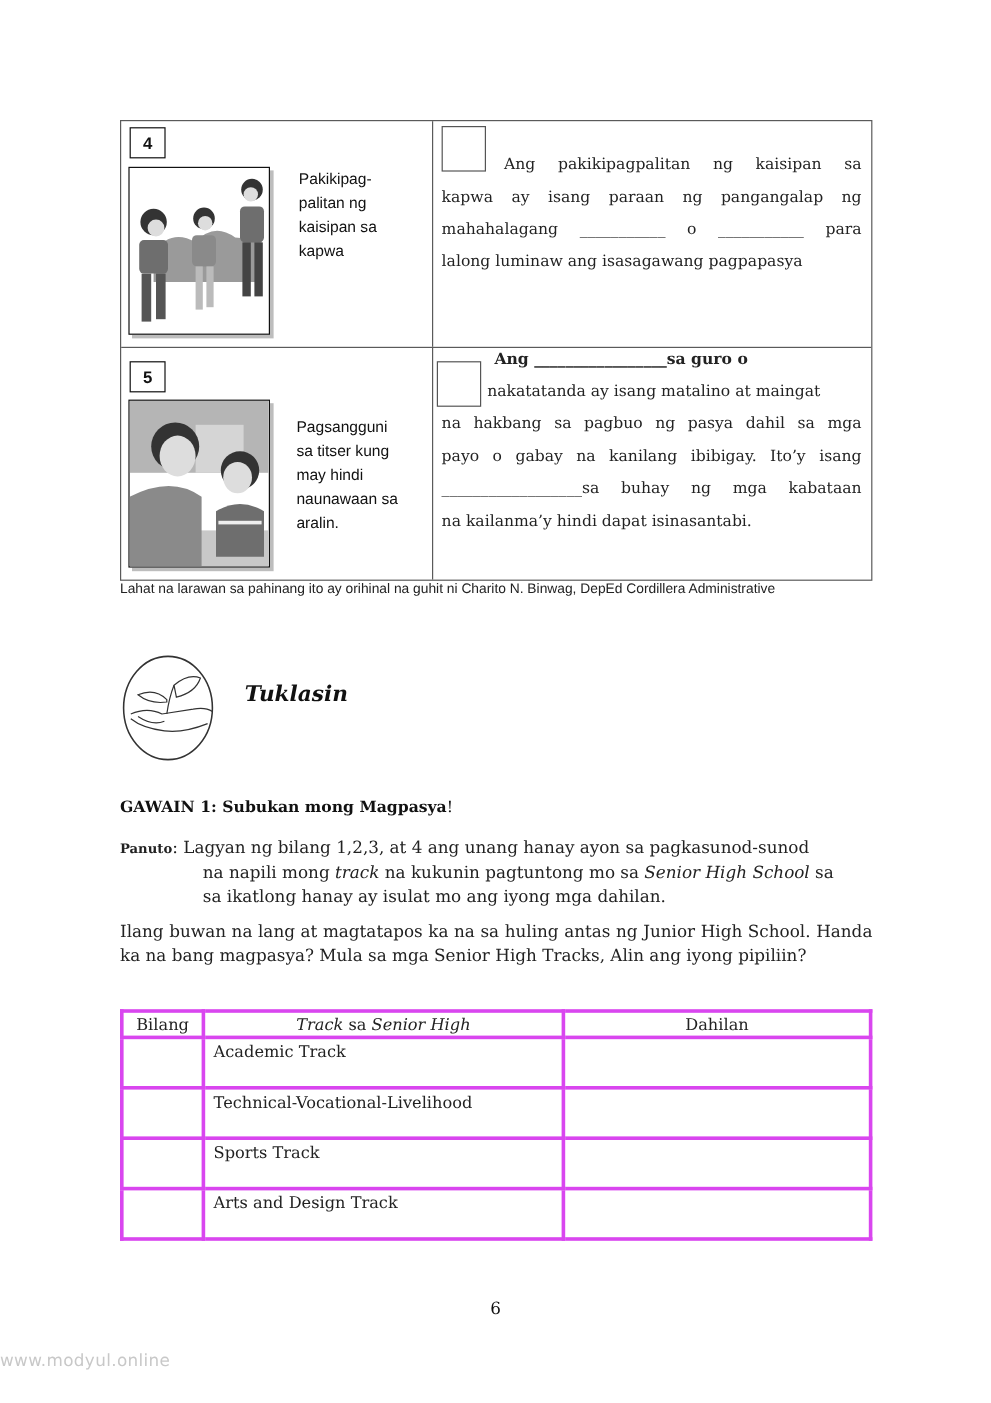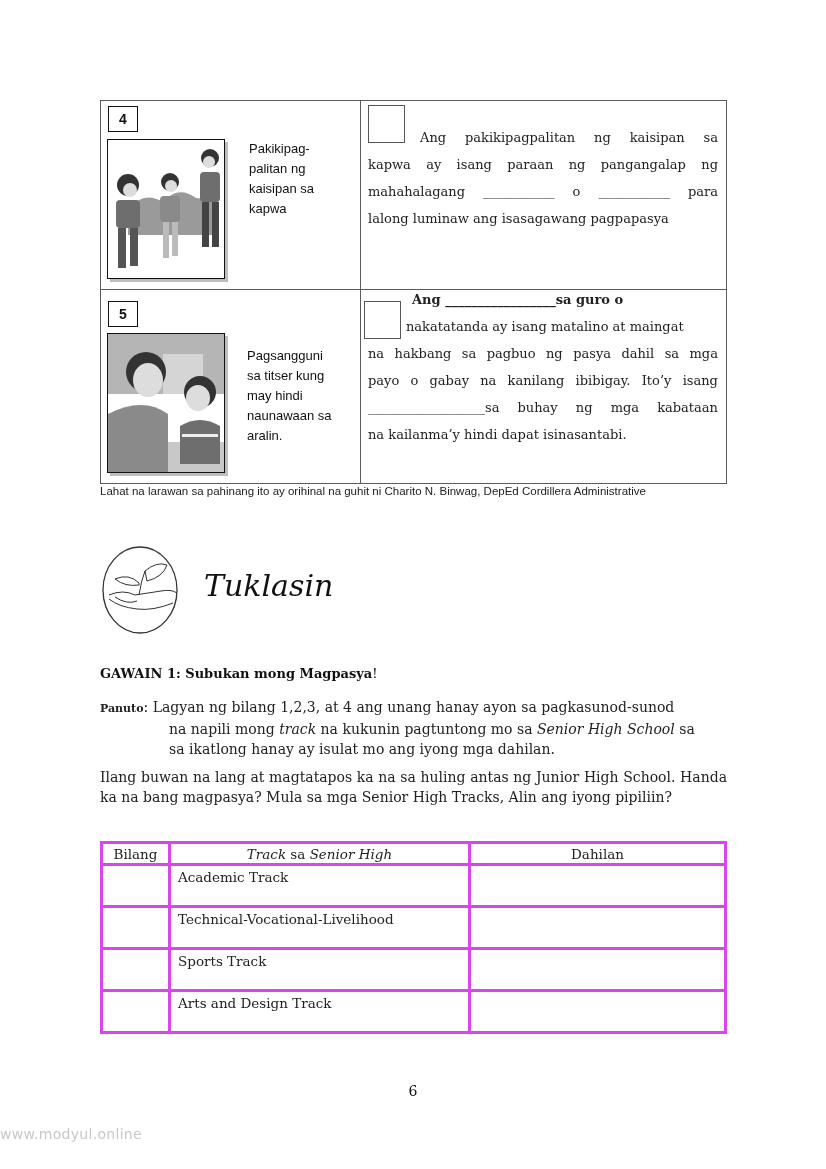--- a/index.html
+++ b/index.html
@@ -16,21 +16,21 @@
   .pic { position: absolute; left: 6px; width: 116px; height: 138px; border: 1px solid #111; background: #fff; box-shadow: 3px 3px 0 #bdbdbd; overflow: hidden; }
   .pic-label { position: absolute; left: 148px; font-family: "Liberation Sans", sans-serif; font-size: 13px; line-height: 20px; width: 108px; }
   .answer-box { position: absolute; width: 37px; height: 38px; border: 1px solid #555; box-sizing: border-box; }
   .para { position: absolute; font-family: "DejaVu Serif", serif; font-size: 13px; color: #222; }
   .jline { text-align: justify; text-align-last: justify; height: 27px; line-height: 27px; white-space: nowrap; display: flex; justify-content: space-between; }
   .line { height: 27px; line-height: 27px; white-space: nowrap; }
 
   .credit { position: absolute; left: 100px; top: 483px; width: 630px; font-family: "Liberation Sans", sans-serif; font-size: 11.5px; line-height: 16px; color: #222; }
 
   .tuk-icon { position: absolute; left: 101px; top: 545px; width: 78px; height: 90px; }
-  .tuk-title { position: absolute; left: 204px; top: 568px; font-family: "DejaVu Serif", serif; font-weight: normal; font-style: italic; font-size: 30px; color: #111; }
+  .tuk-title { position: absolute; left: 204px; top: 568px; font-family: "DejaVu Serif", serif; font-weight: bold; font-style: italic; font-size: 18px; color: #111; }
 
   .gawain { position: absolute; left: 100px; top: 666px; font-family: "DejaVu Serif", serif; font-size: 13px; font-weight: bold; color: #111; }
   .gawain .excl { font-weight: normal; }
   .panuto { position: absolute; left: 100px; top: 697px; width: 627px; font-family: "DejaVu Serif", serif; font-size: 14px; color: #222; line-height: 20px; }
   .panuto .lbl { font-weight: bold; font-size: 11px; }
   .panuto .indent { padding-left: 69px; }
   .intro { position: absolute; left: 100px; top: 767px; width: 627px; font-family: "DejaVu Serif", serif; font-size: 14px; line-height: 20px; color: #222; text-align: justify; }
 
   .tracks { position: absolute; left: 100px; top: 841px; width: 627px; border-collapse: collapse; font-family: "DejaVu Serif", serif; font-size: 13.5px; color: #222; }
   .tracks th, .tracks td { border: 3px solid #d946ef; padding: 0; }

